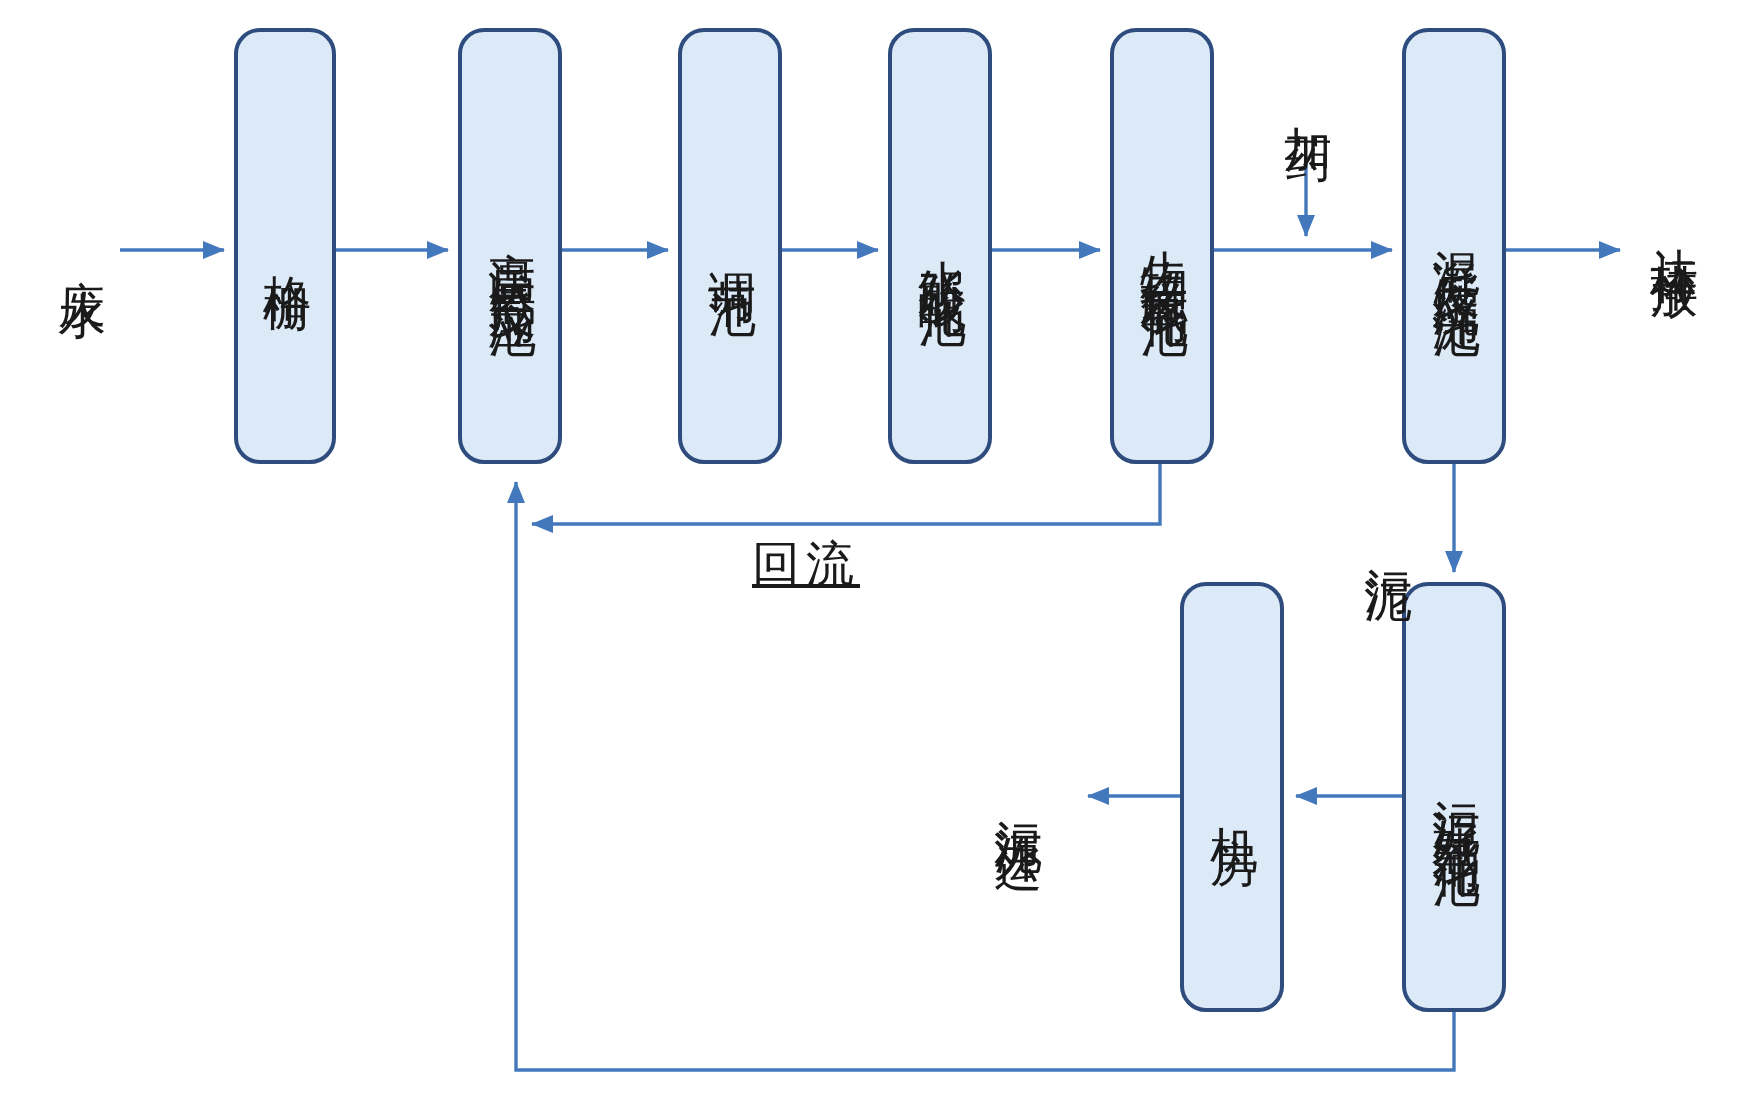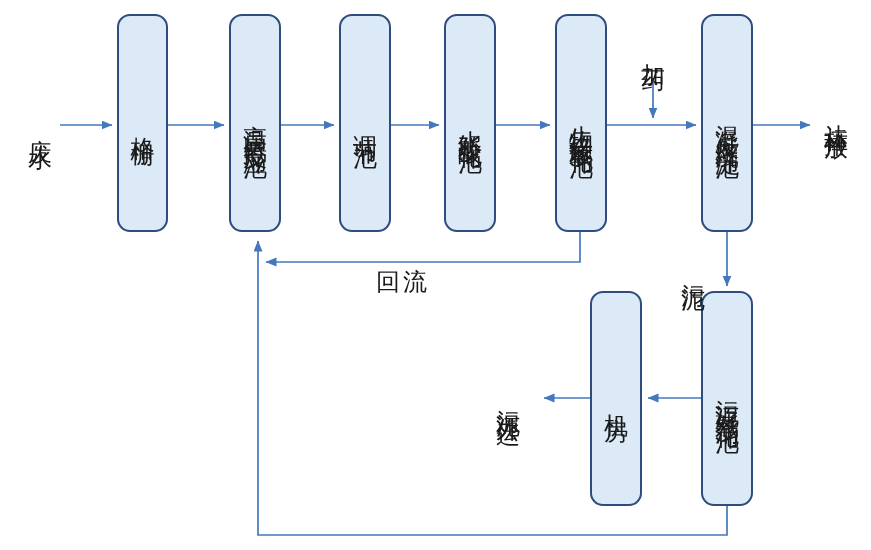--- a/index.html
+++ b/index.html
@@ -40,20 +40,21 @@
     position:absolute;
     display:flex;align-items:center;justify-content:center;
     font-size:24px;
     color:var(--text);
   }
   .hlabel{
     position:absolute;
     font-size:24px;
     letter-spacing:3px;
     color:var(--text);
+    text-decoration:underline;
   }
 </style>
 </head>
 <body>
 
 <div id="canvas">
 
   <svg id="edges" viewBox="0 0 871 550" xmlns="http://www.w3.org/2000/svg">
     <defs>
       <marker id="arr" markerUnits="userSpaceOnUse" markerWidth="12" markerHeight="10" refX="10.5" refY="4.5" orient="auto">

